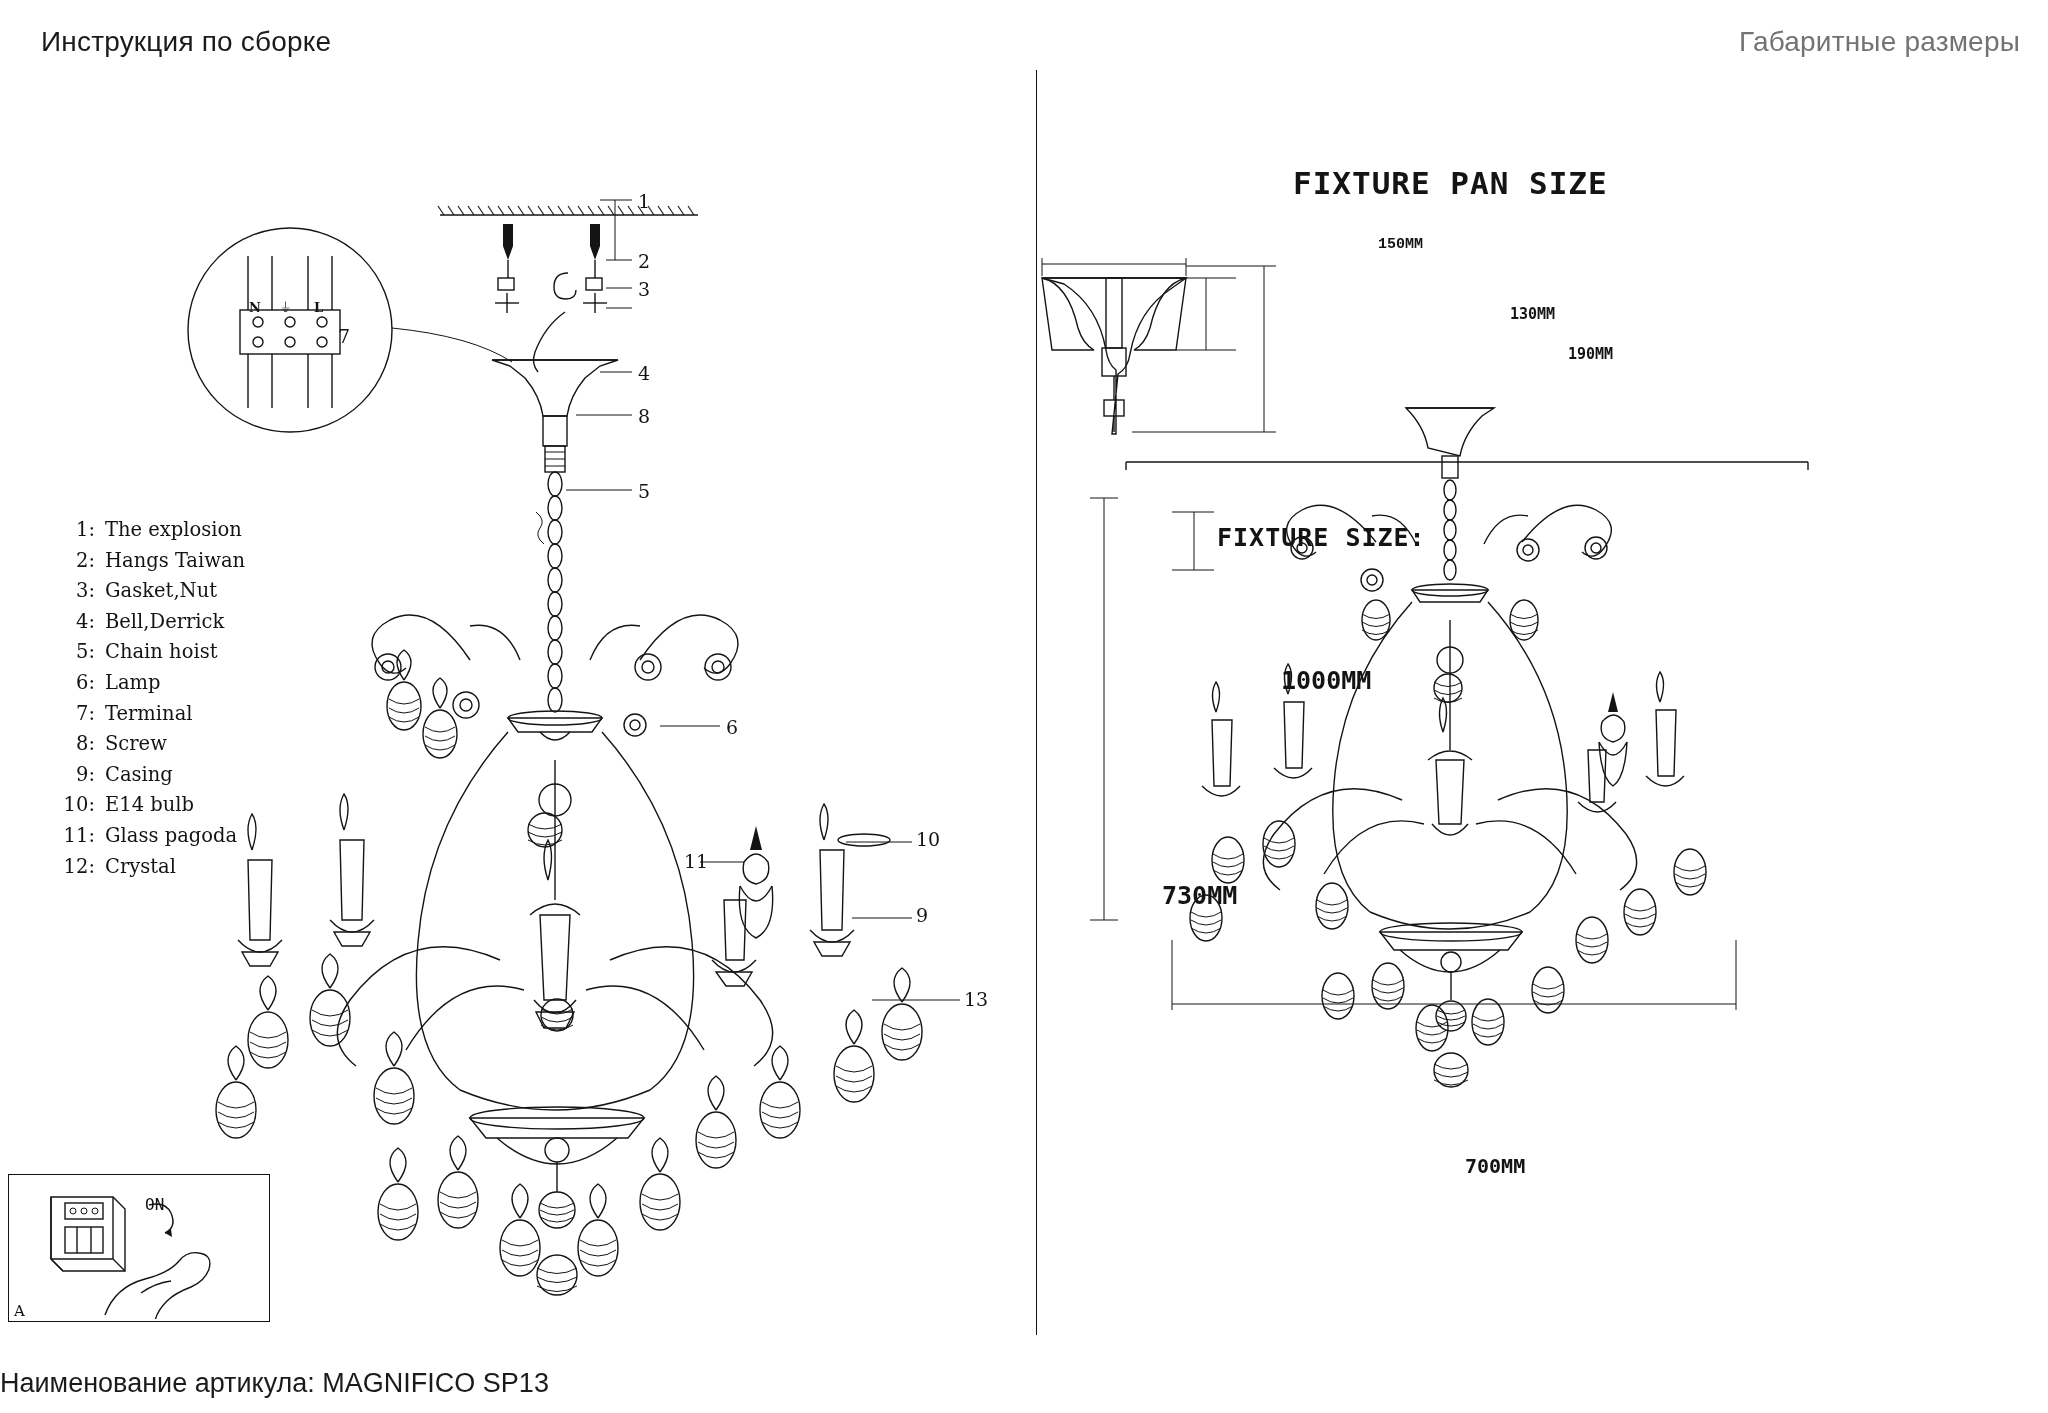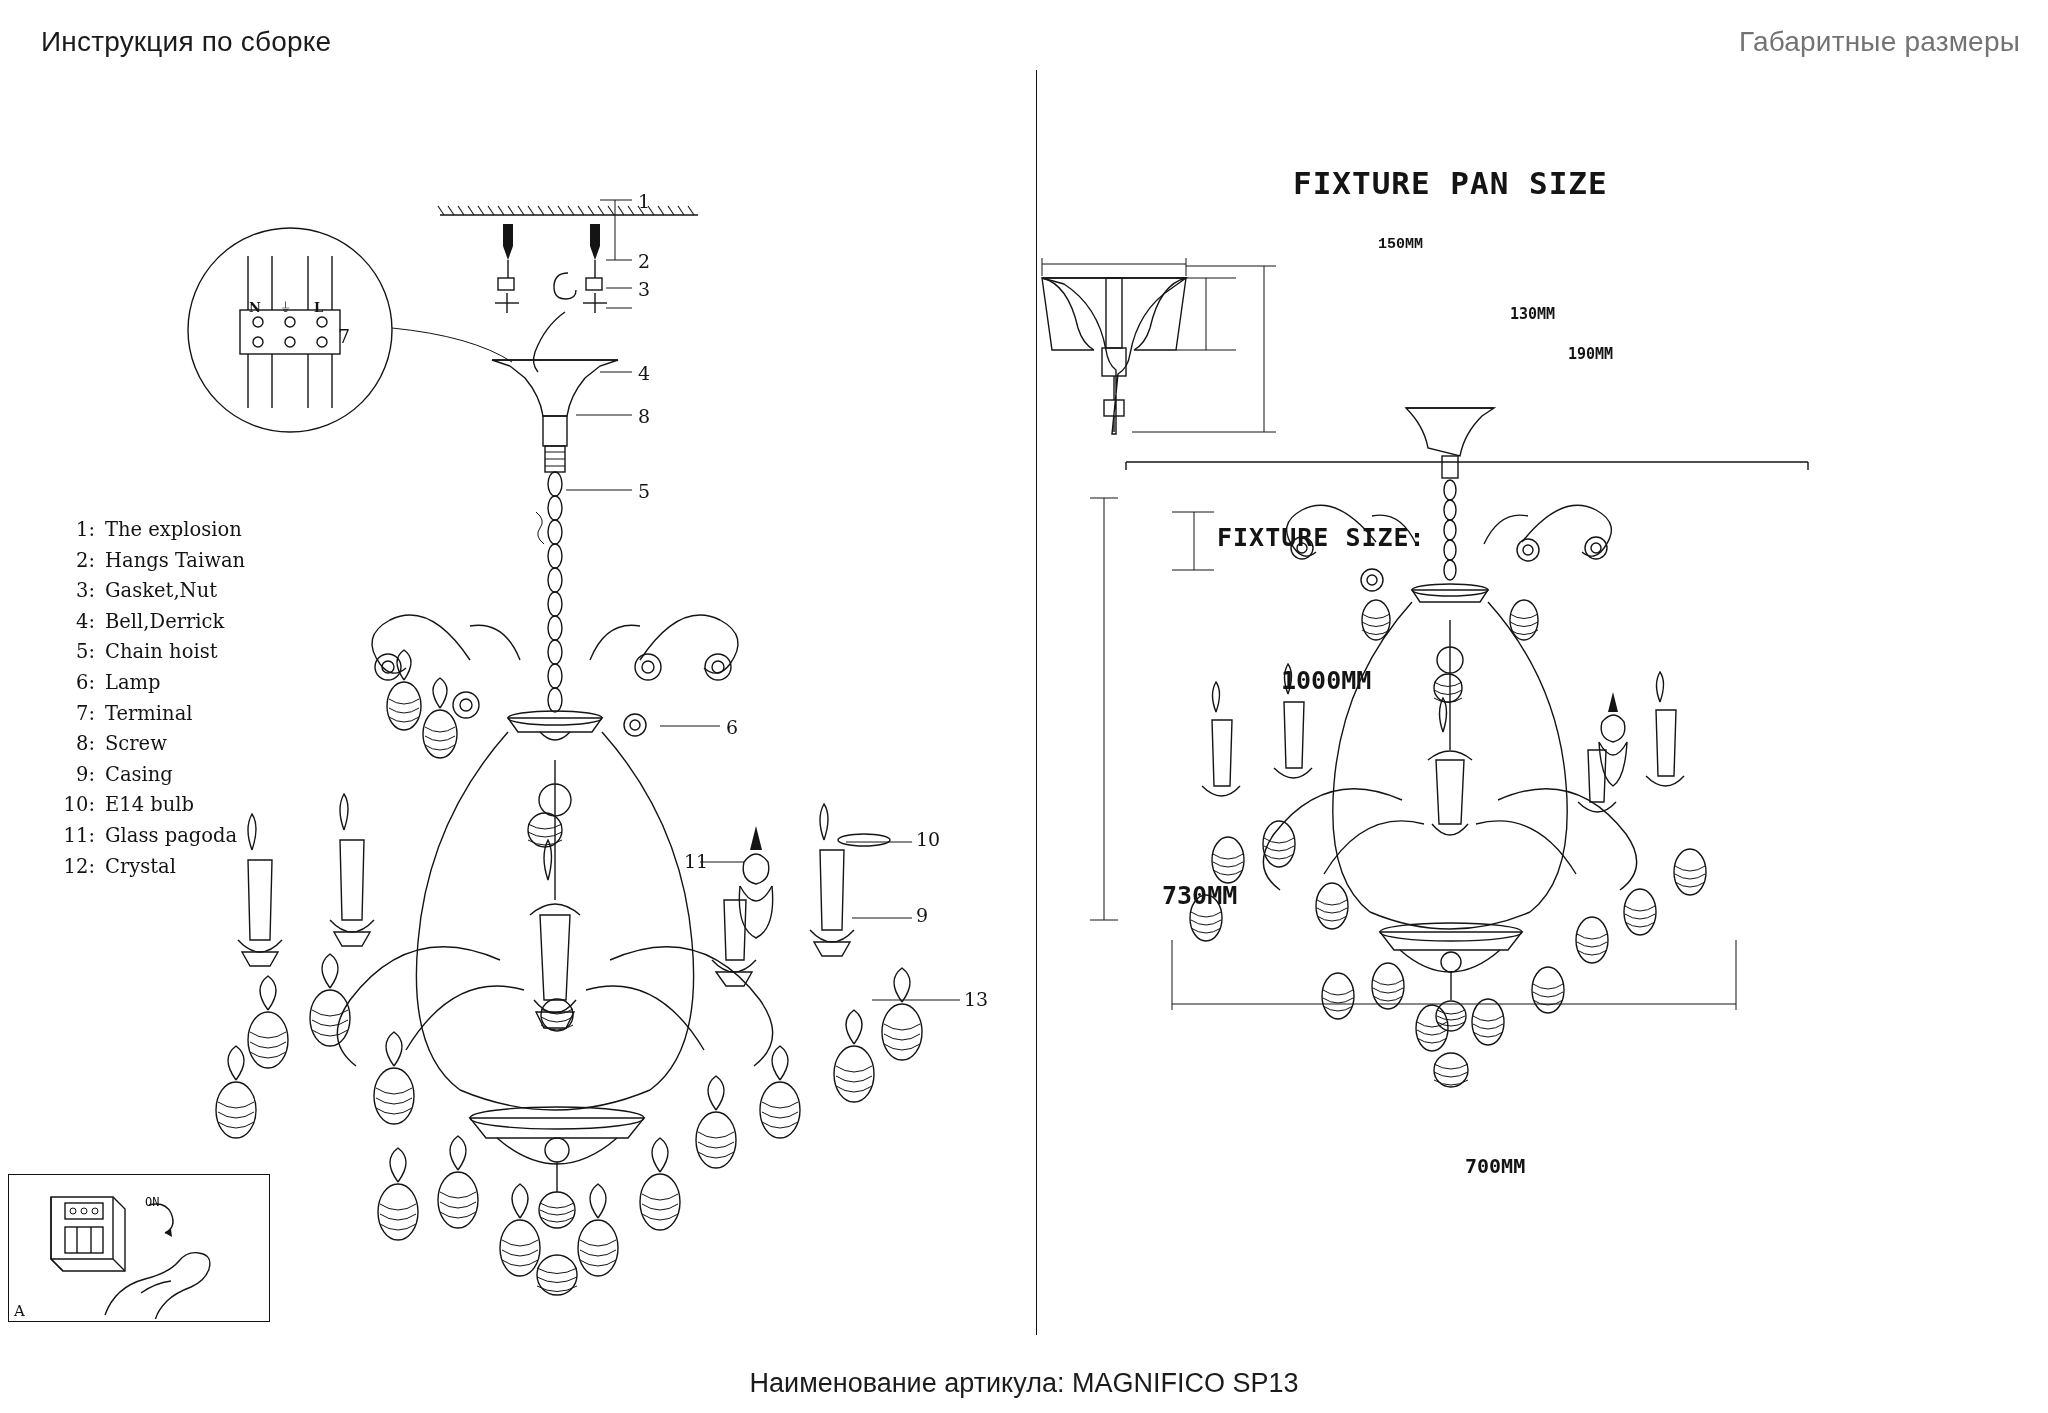--- a/index.html
+++ b/index.html
@@ -44,21 +44,20 @@
     width: 1px;
     height: 1265px;
     background: #111;
   }
   
   .footer {
     position: absolute;
     left: 0;
     right: 0;
     top: 1368px;
-    text-align: center;
     font-size: 27px;
     color: #1b1b1b;
   }
   
   .parts-list {
     position: absolute;
     left: 52px;
     top: 515px;
     width: 320px;
     font-family: "DejaVu Serif", serif;
@@ -93,21 +92,21 @@
     left: 5px;
     bottom: 1px;
     font-family: "DejaVu Serif", serif;
     font-size: 15px;
   }
   .switchbox .on-label {
     position: absolute;
     left: 136px;
     top: 20px;
     font-family: "DejaVu Sans Mono", monospace;
-    font-size: 12px;
+    font-size: 16px;
   }
   
   .lbl-num {
     position: absolute;
     font-family: "DejaVu Serif", serif;
     font-size: 19px;
     color: #141414;
   }
   .dim-text {
     position: absolute;

